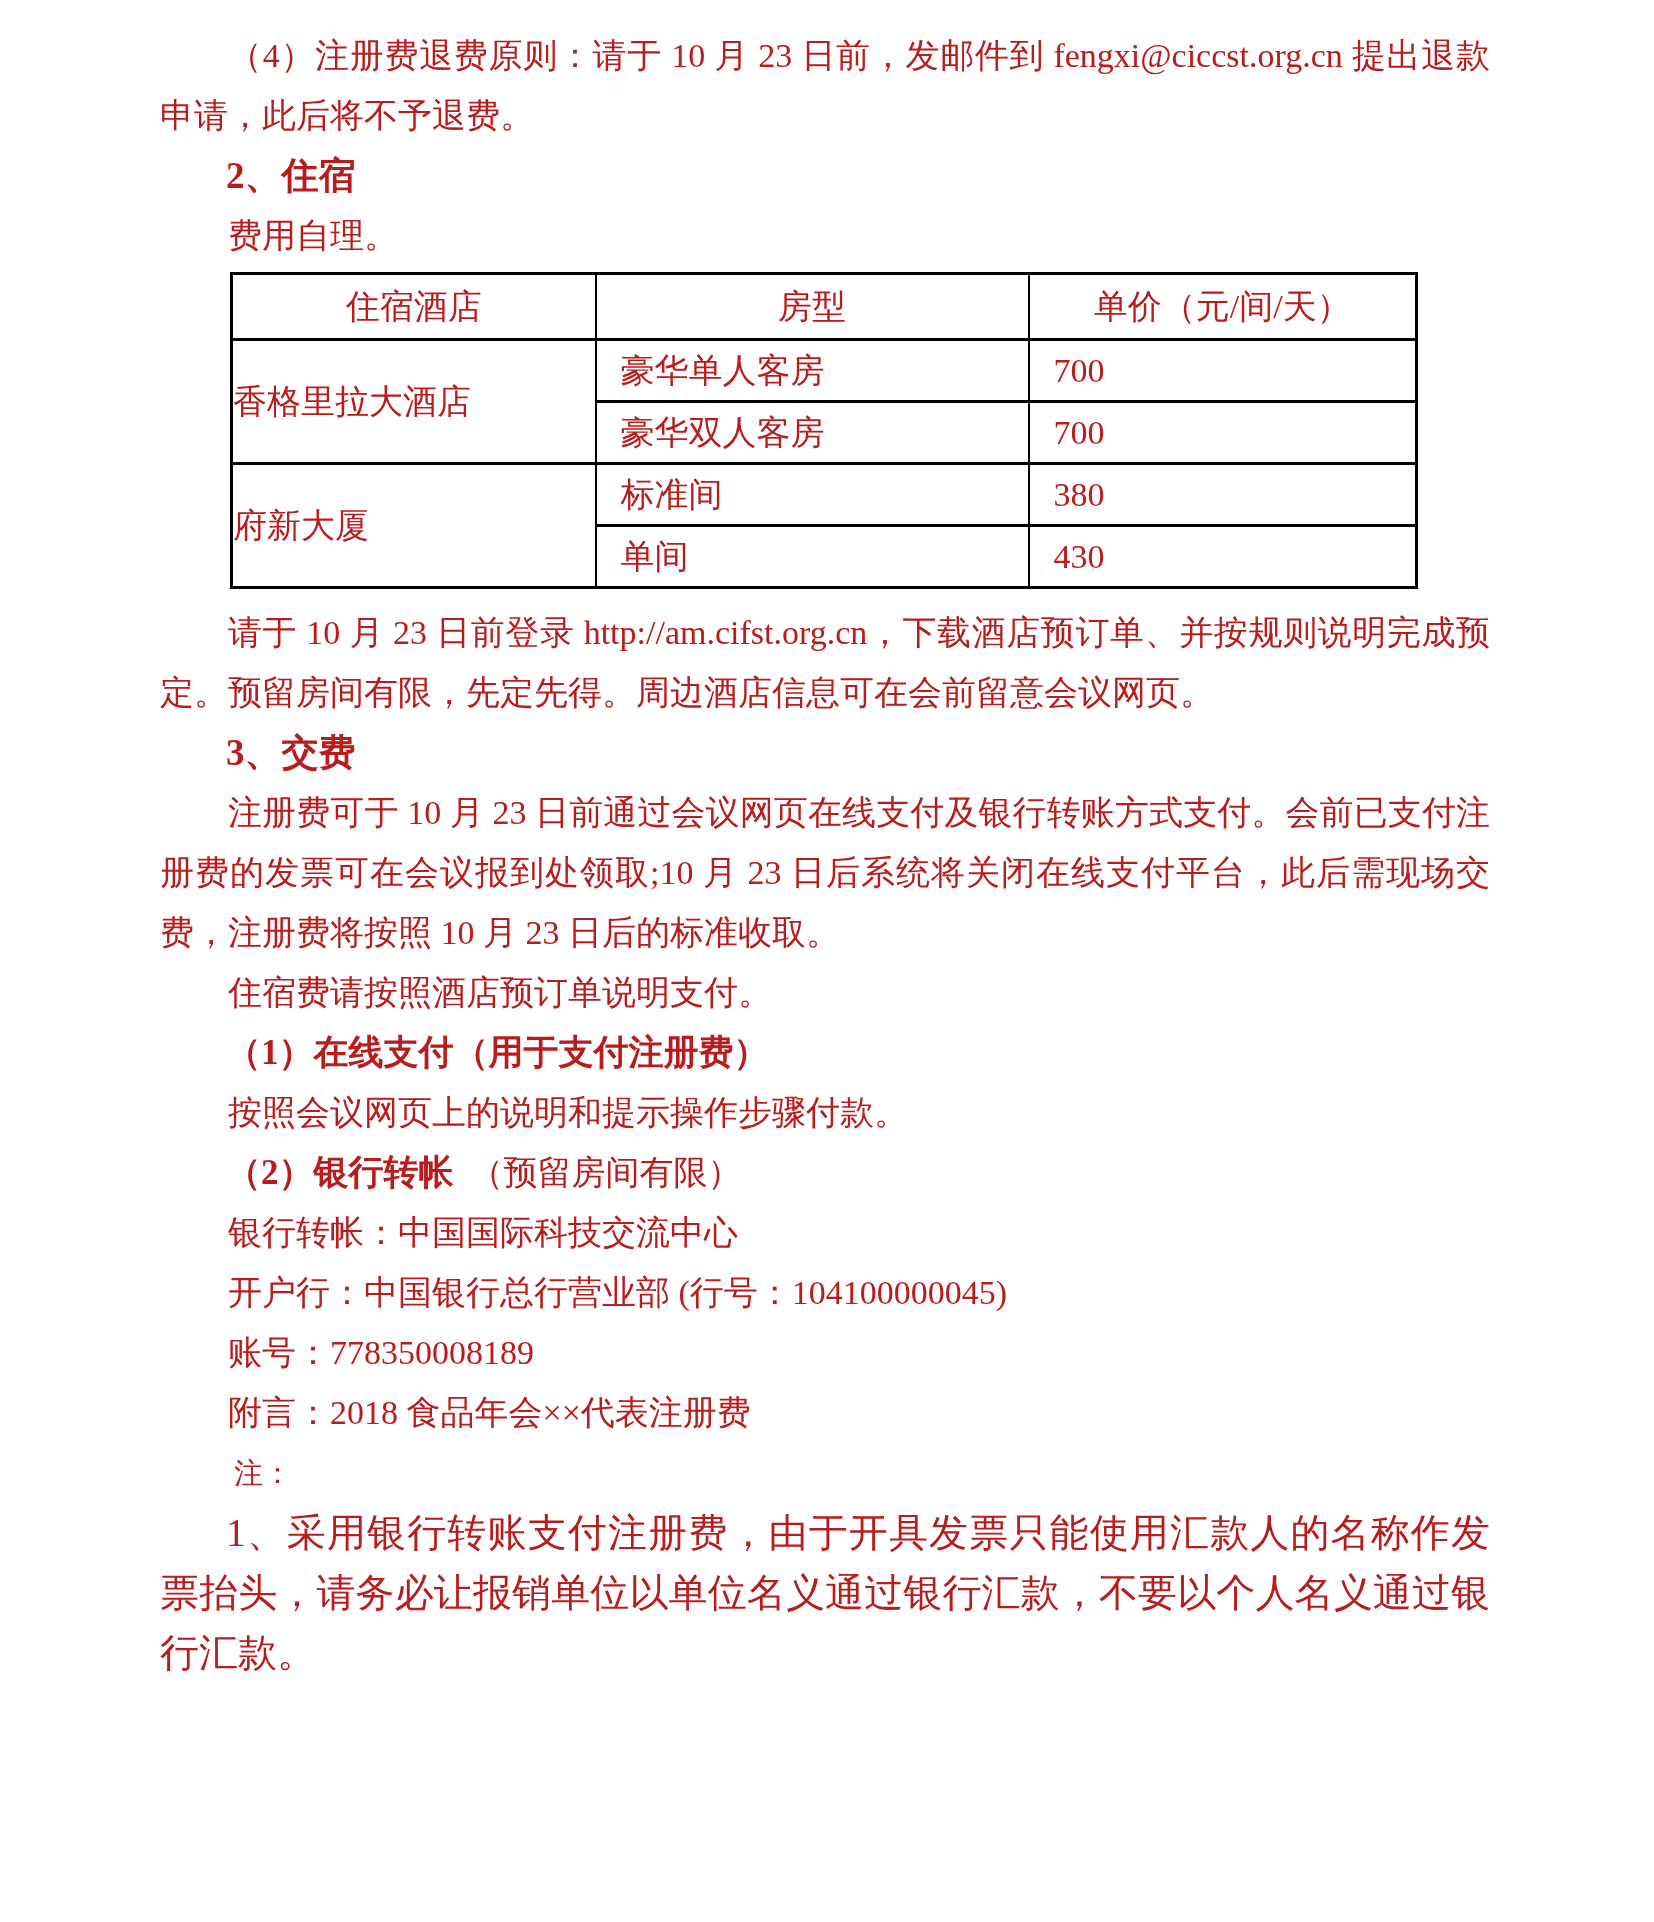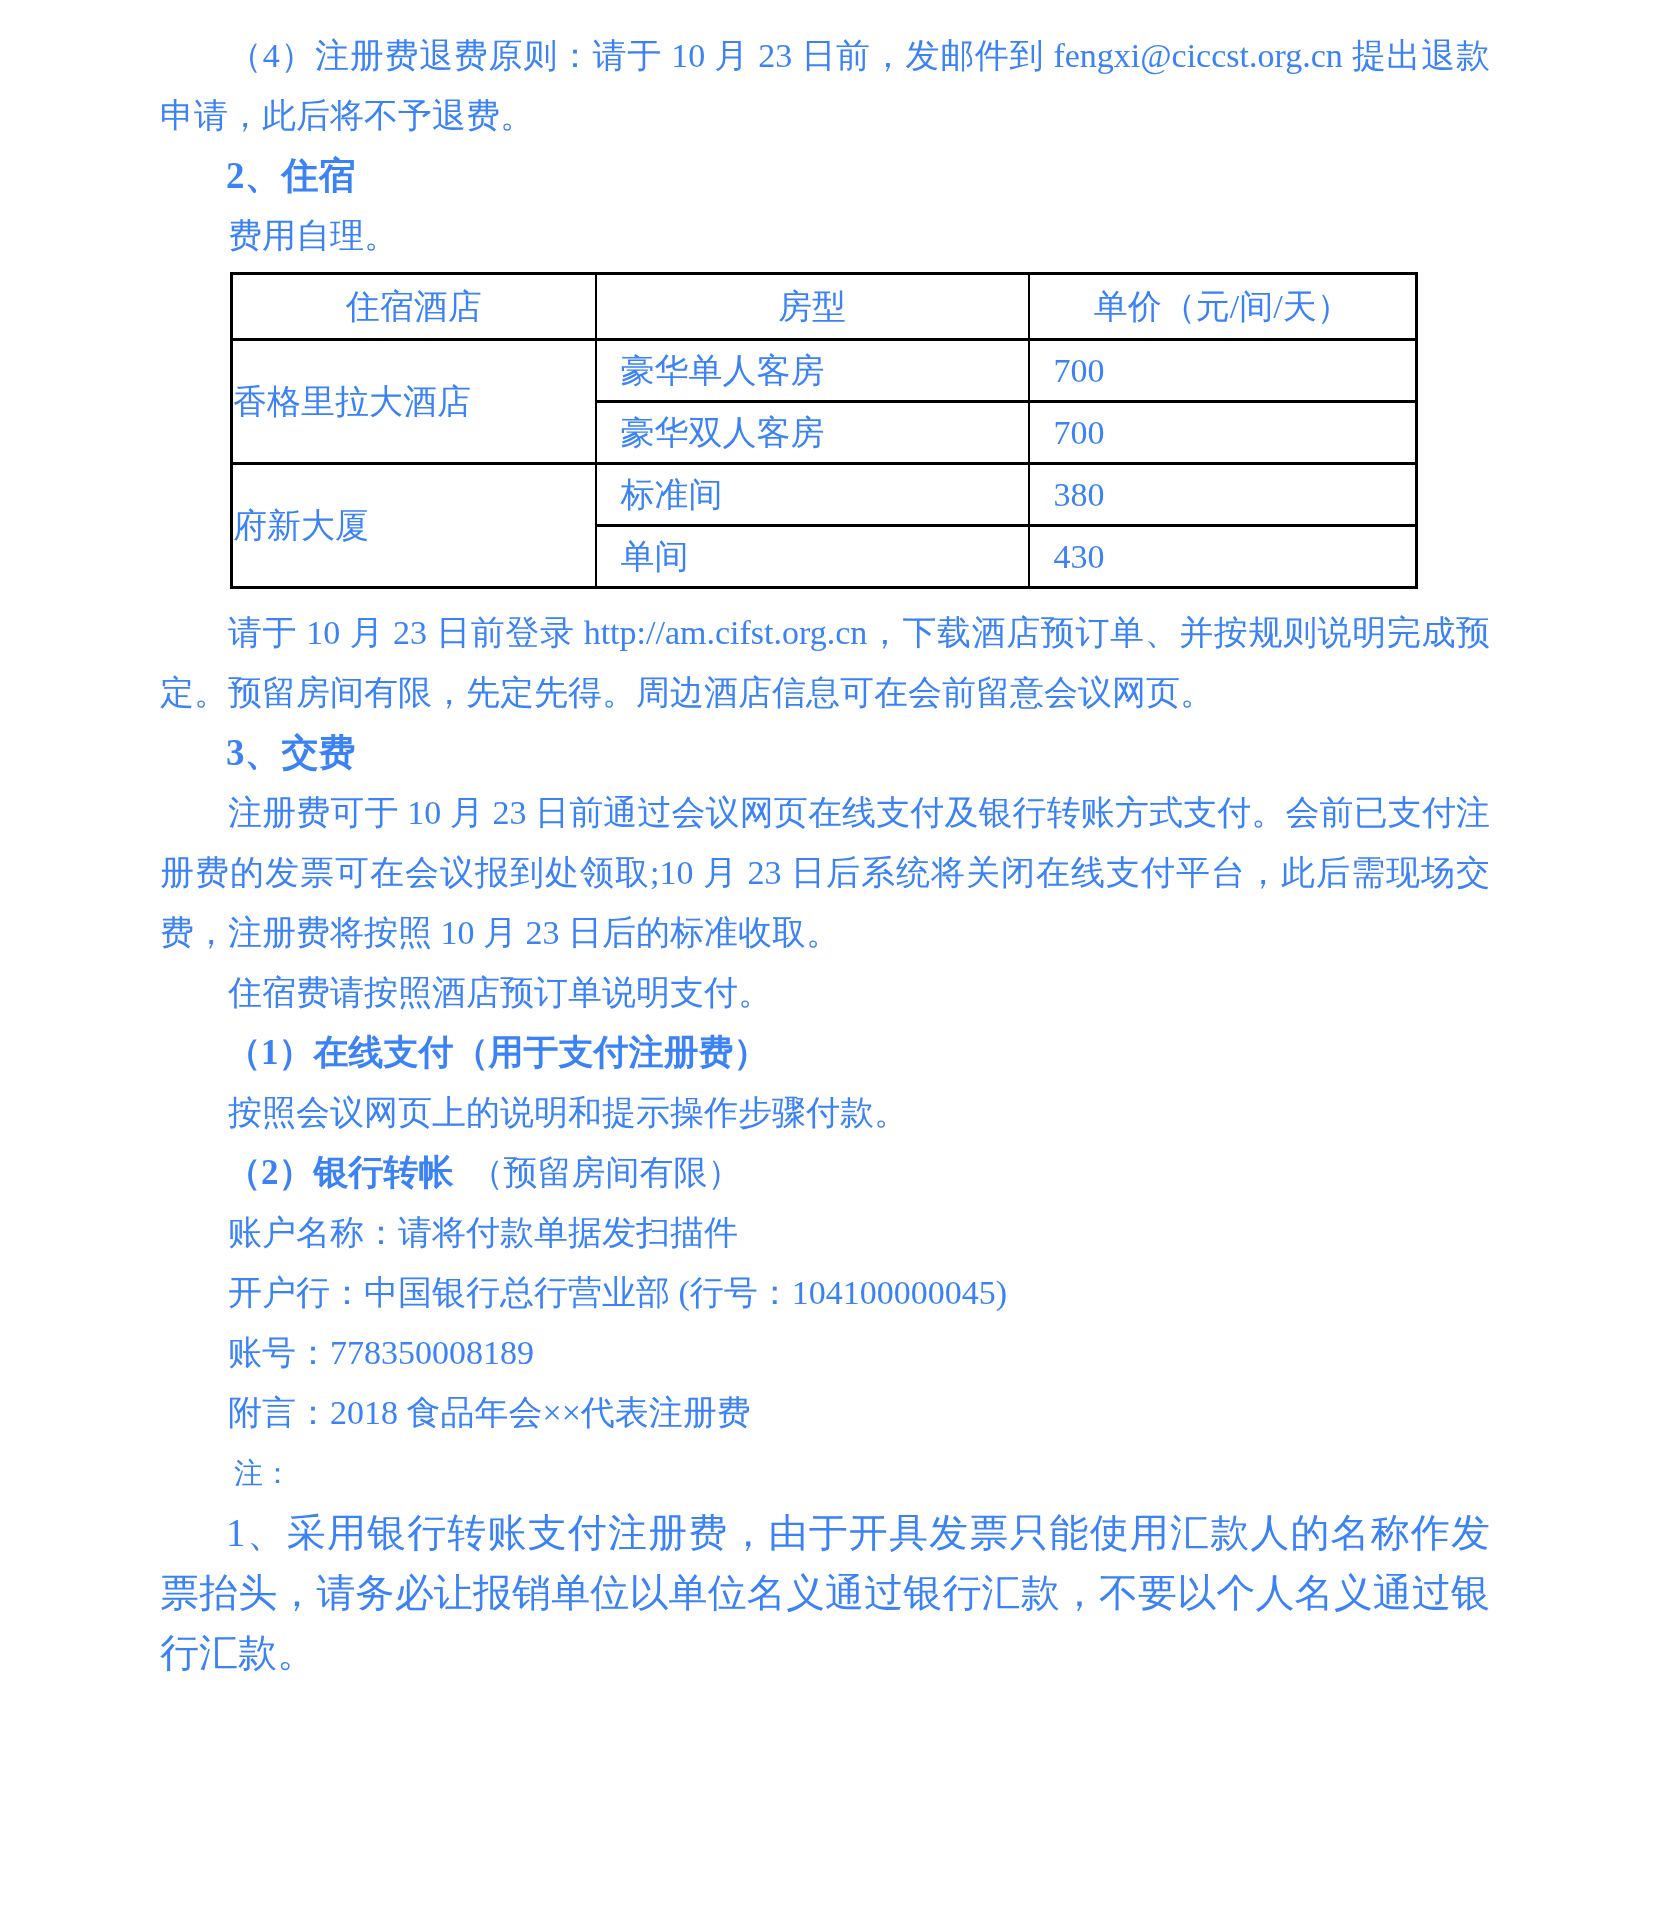--- a/index.html
+++ b/index.html
@@ -1,21 +1,21 @@
 <!DOCTYPE html>
 <html><head>
 <meta charset="utf-8">
 <style>
   * { margin: 0; padding: 0; box-sizing: border-box; }
   html, body { background: #ffffff; }
   .page {
     width: 1654px;
     height: 1922px;
     background: #ffffff;
-    color: #3b82f6;
+    color: #b91c1c;
     font-family: "Liberation Serif", "DejaVu Serif", serif;
     padding: 26px 164px 20px 160px;
     overflow: hidden;
   }
   .body-para {
     font-size: 34px;
     line-height: 60px;
     text-align: justify;
     text-justify: inter-character;
     text-indent: 68px;
@@ -131,21 +131,21 @@
   <p class="body-para">注册费可于 10 月 23 日前通过会议网页在线支付及银行转账方式支付。会前已支付注册费的发票可在会议报到处领取;10 月 23 日后系统将关闭在线支付平台，此后需现场交费，注册费将按照 10 月 23 日后的标准收取。</p>
 
   <p class="body-para">住宿费请按照酒店预订单说明支付。</p>
 
   <h3 class="subheading">（1）在线支付（用于支付注册费）</h3>
 
   <p class="body-para">按照会议网页上的说明和提示操作步骤付款。</p>
 
   <h3 class="subheading"><span>（2）银行转帐</span><span class="subheading-rest">（预留房间有限）</span></h3>
 
-  <p class="bank-line">账户名称：请将付款单据发扫描件</p>
+  <p class="bank-line">银行转帐：中国国际科技交流中心</p>
   <p class="bank-line">开户行：中国银行总行营业部 (行号：104100000045)</p>
   <p class="bank-line">账号：778350008189</p>
   <p class="bank-line">附言：2018 食品年会××代表注册费</p>
 
   <p class="note-label">注：</p>
 
   <p class="note-para">1、采用银行转账支付注册费，由于开具发票只能使用汇款人的名称作发票抬头，请务必让报销单位以单位名义通过银行汇款，不要以个人名义通过银行汇款。</p>
 
 
 </div>

